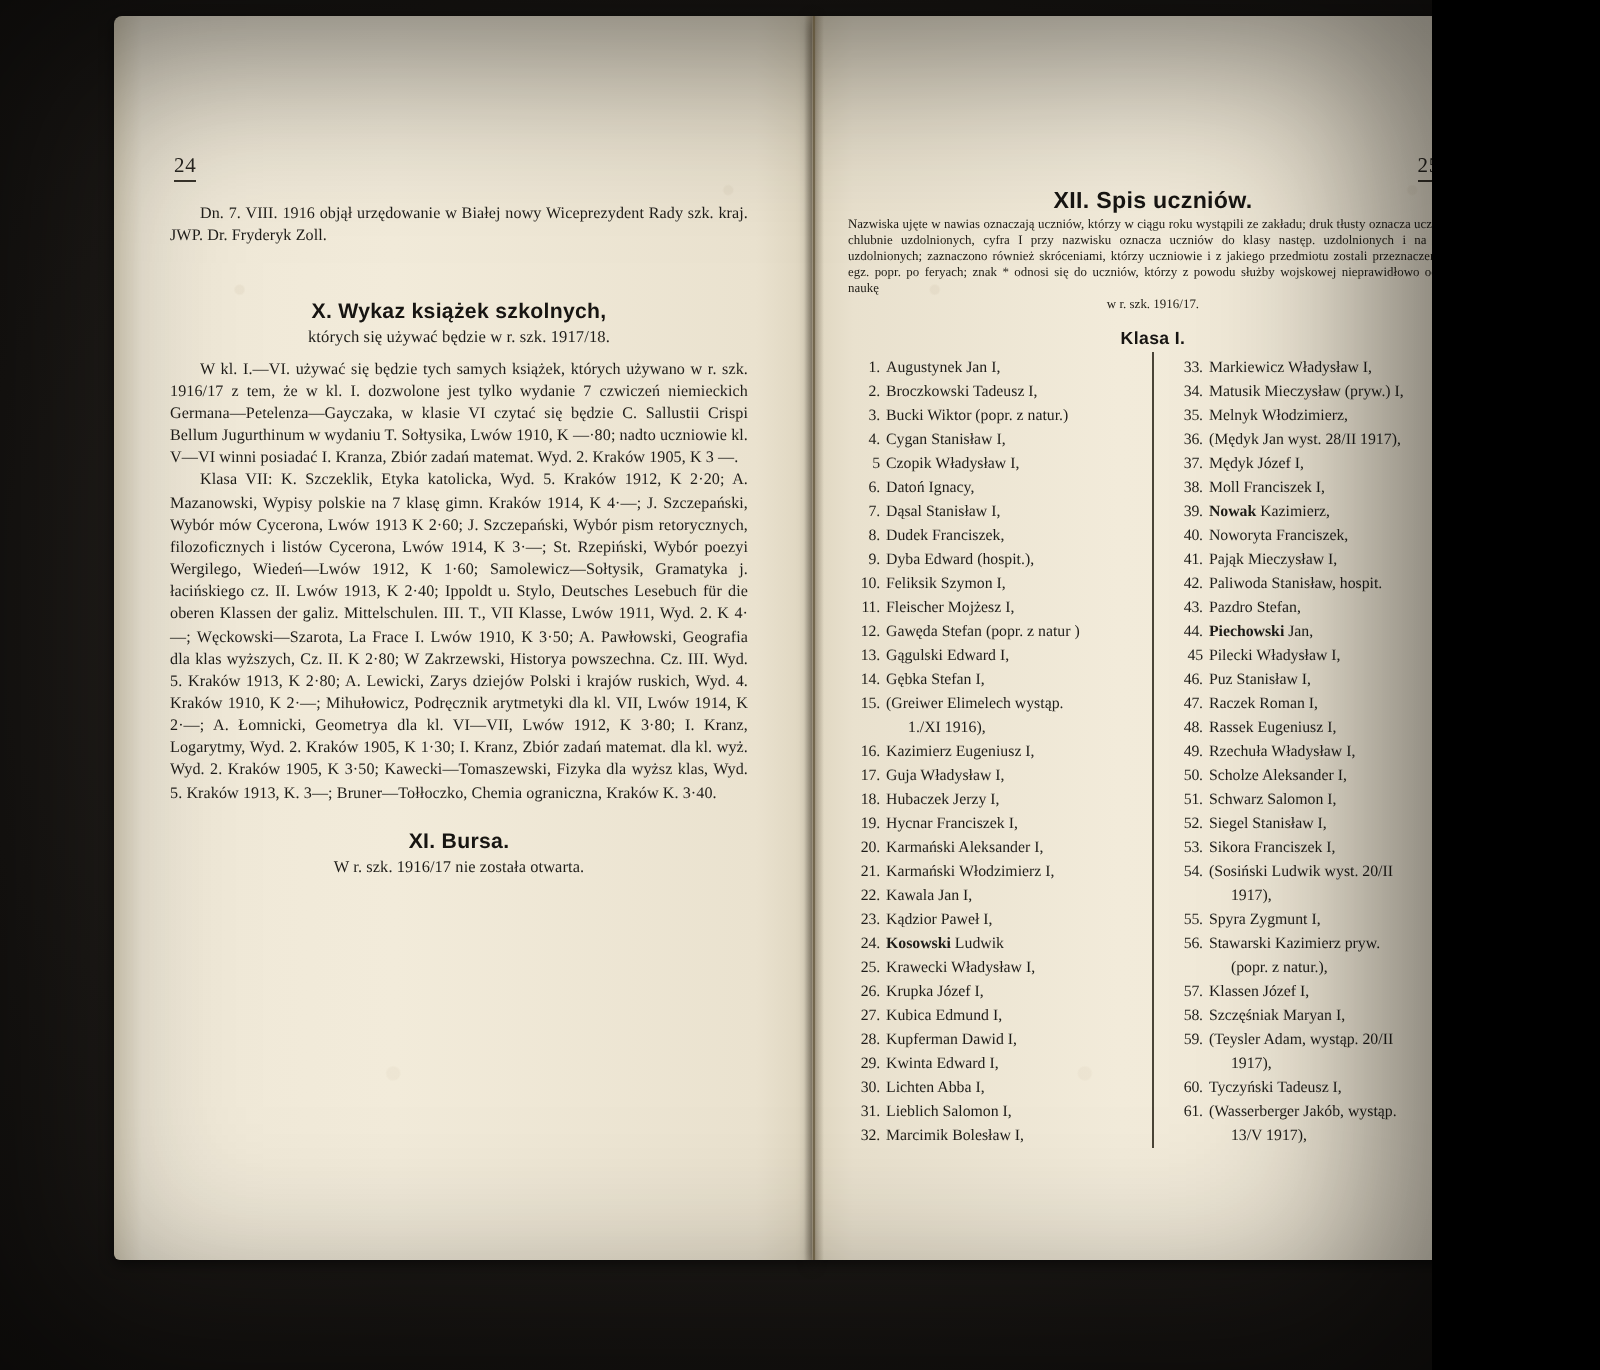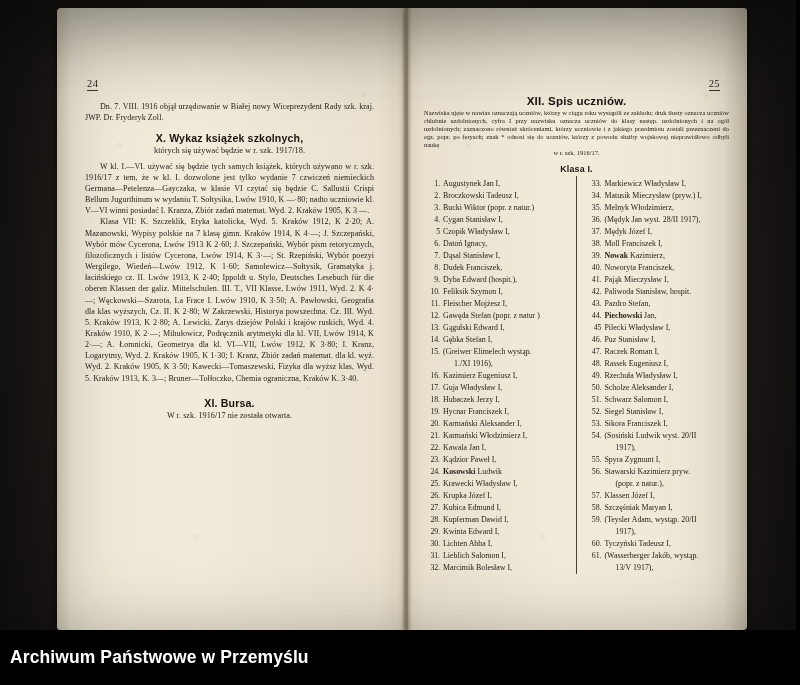--- a/index.html
+++ b/index.html
@@ -9,21 +9,21 @@
   }
   body {
     width: 800px;
     height: 685px;
     overflow: hidden;
     font-family: "Liberation Serif", serif;
   }
 
   #scan {
     position: relative;
-    width: 796px;
+    width: 716px;
     height: 685px;
     background: #8b5cf6;
     overflow: hidden;
   }
 
   
   .surround {
     position: absolute;
     inset: 0;
     background:
@@ -116,21 +116,21 @@
     letter-spacing: 0.05px;
   }
   .lbody p { margin: 0; }
   .lbody p.ind { text-indent: 15px; }
 
   h2.sect {
     font-family: "Liberation Sans", sans-serif;
     font-weight: bold;
     font-size: 10.6px;
     text-align: center;
-    margin: 10px 0 1px 0;
+    margin: 28px 0 1px 0;
     letter-spacing: 0.15px;
     color: #171512;
   }
   h2.sect.tight { margin-top: 14px; }
   .subsect {
     text-align: center;
     font-size: 8.3px;
     margin: 0 0 4px 0;
     letter-spacing: 0.05px;
   }
@@ -551,16 +551,13 @@
         </div>
 
       </div>
     </div>
 
     <div class="gutter"></div>
   </div>
 
   <div class="vig"></div>
 
-  <div class="wmbar">
-    <div class="wmtext">Archiwum Państwowe w Przemyślu</div>
-  </div>
 </div>
 
 </body></html>

